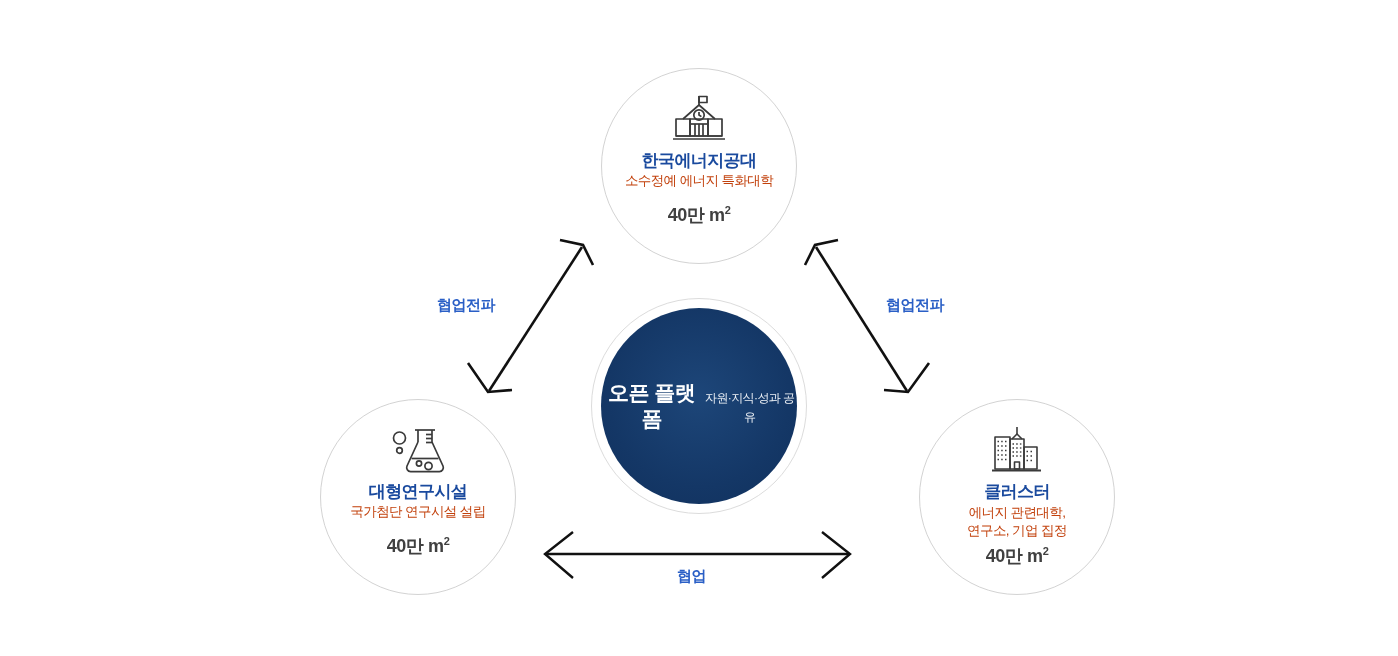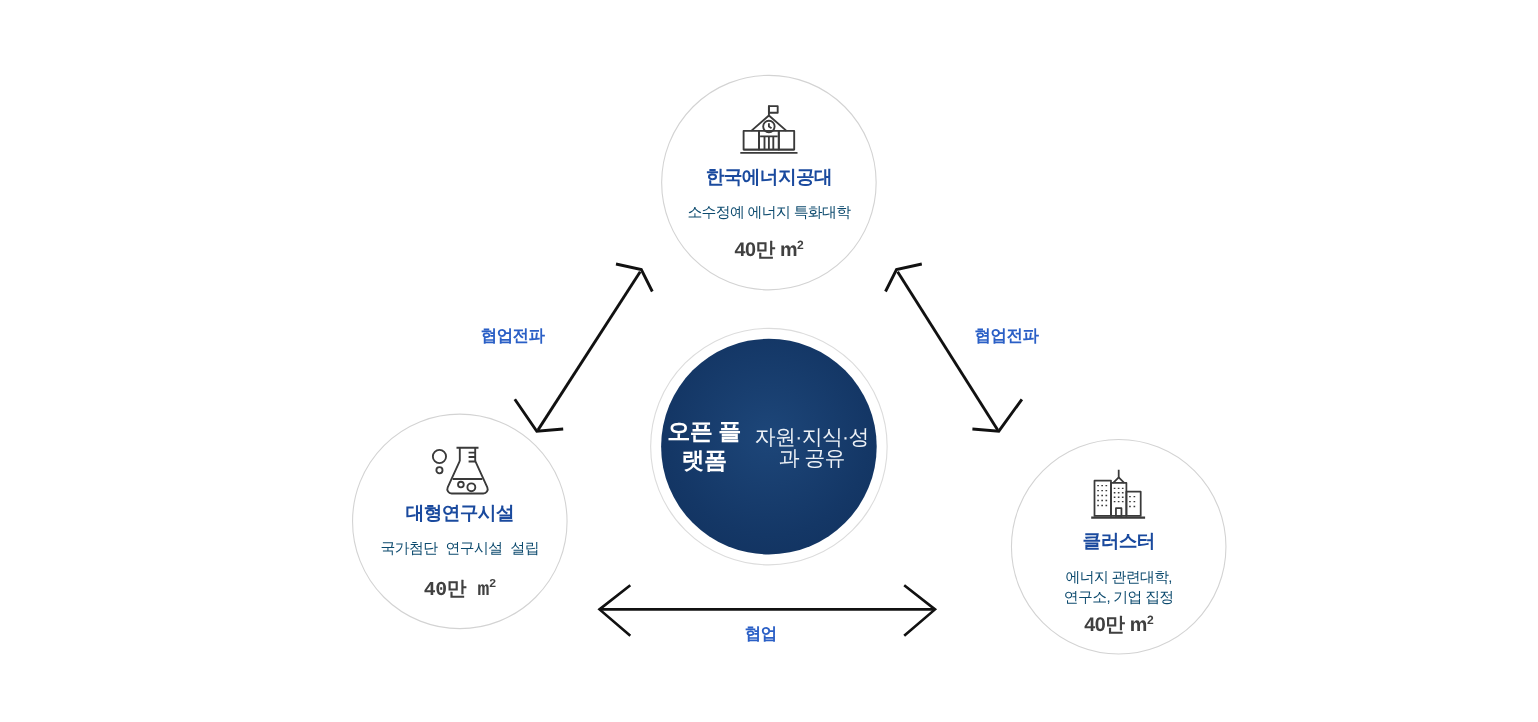--- a/index.html
+++ b/index.html
@@ -51,42 +51,42 @@
   }
   .node .node-title {
     color: #1a4a9e;
     font-weight: bold;
     font-size: 17px;
     line-height: 21px;
     margin-top: 5px;
     letter-spacing: -0.6px;
   }
   .node .node-sub {
-    color: #0c4a6e;
+    color: #c2410c;
     font-size: 13.5px;
     line-height: 16.5px;
     letter-spacing: -0.6px;
-    margin-top: 14px;
+    margin-top: 2px;
   }
   .node .node-metric {
     color: #404040;
     font-weight: bold;
     font-size: 18px;
     letter-spacing: -0.4px;
     margin-top: 9px;
   }
   .node .node-metric sup {
     font-size: 11px;
     vertical-align: super;
     line-height: 0;
   }
 
   #node-top    { left: 601px; top: 68px;  }
   #node-top .node-metric { margin-top: 13px; }
-  #node-left   { left: 320px; top: 376px; font-family: Liberation Mono, monospace; }
+  #node-left   { left: 320px; top: 399px; }
   #node-right  { left: 919px; top: 399px; }
   #node-right .node-sub { line-height: 18px; }
   #node-right .node-metric { margin-top: 4px; }
   #node-left .node-metric { margin-top: 13px; }
 
   
   #hub-ring {
     position: absolute;
     left: 591px;
     top: 298px;
@@ -114,21 +114,21 @@
   }
   #hub .hub-title {
     color: #ffffff;
     font-weight: bold;
     font-size: 21px;
     letter-spacing: -0.5px;
     line-height: 26px;
   }
   #hub .hub-sub {
     color: #eef2f7;
-    font-size: 19px;
+    font-size: 12px;
     letter-spacing: -0.6px;
     margin-top: 4px;
     line-height: 19px;
   }
 
   
   .edge-label {
     position: absolute;
     color: #2a5fc6;
     font-size: 15px;

